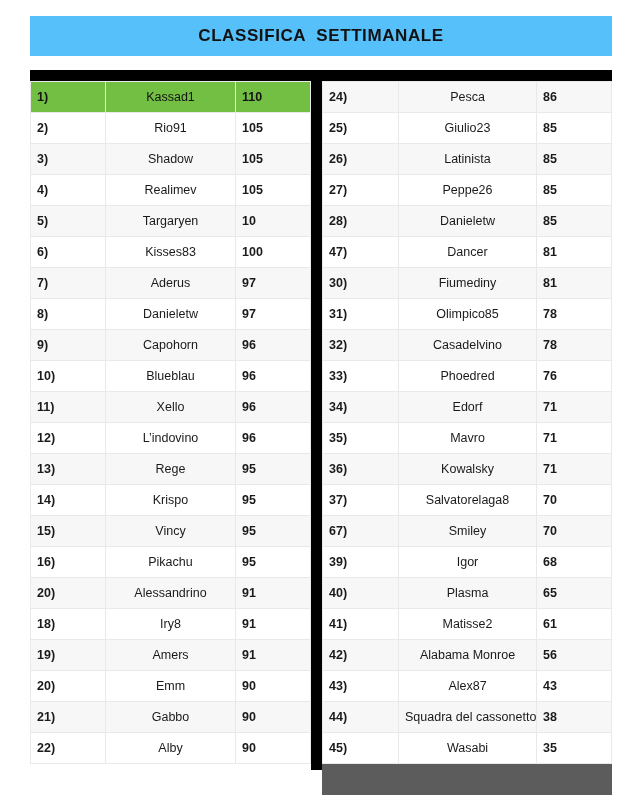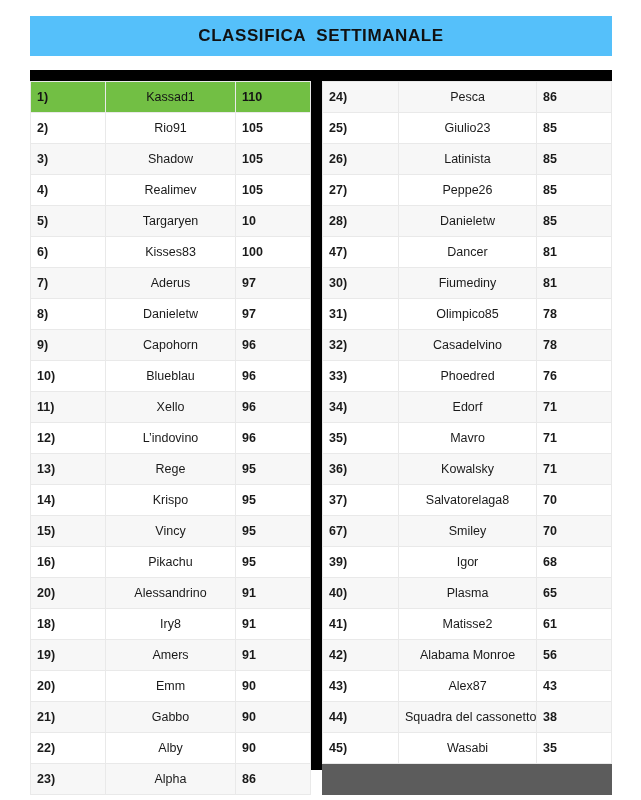--- a/index.html
+++ b/index.html
@@ -224,25 +224,20 @@
         <tr class="row-odd">
           <td class="col-rank">21)</td>
           <td class="col-name">Gabbo</td>
           <td class="col-score">90</td>
         </tr>
         <tr class="row-even">
           <td class="col-rank">22)</td>
           <td class="col-name">Alby</td>
           <td class="col-score">90</td>
         </tr>
-        <tr class="row-odd">
-          <td class="col-rank">23)</td>
-          <td class="col-name">Alpha</td>
-          <td class="col-score">86</td>
-        </tr>
       </tbody>
   </table>
 
   <table id="table-right" class="rank-table">
     <tbody>
         <tr class="row-odd">
           <td class="col-rank">24)</td>
           <td class="col-name">Pesca</td>
           <td class="col-score">86</td>
         </tr>

